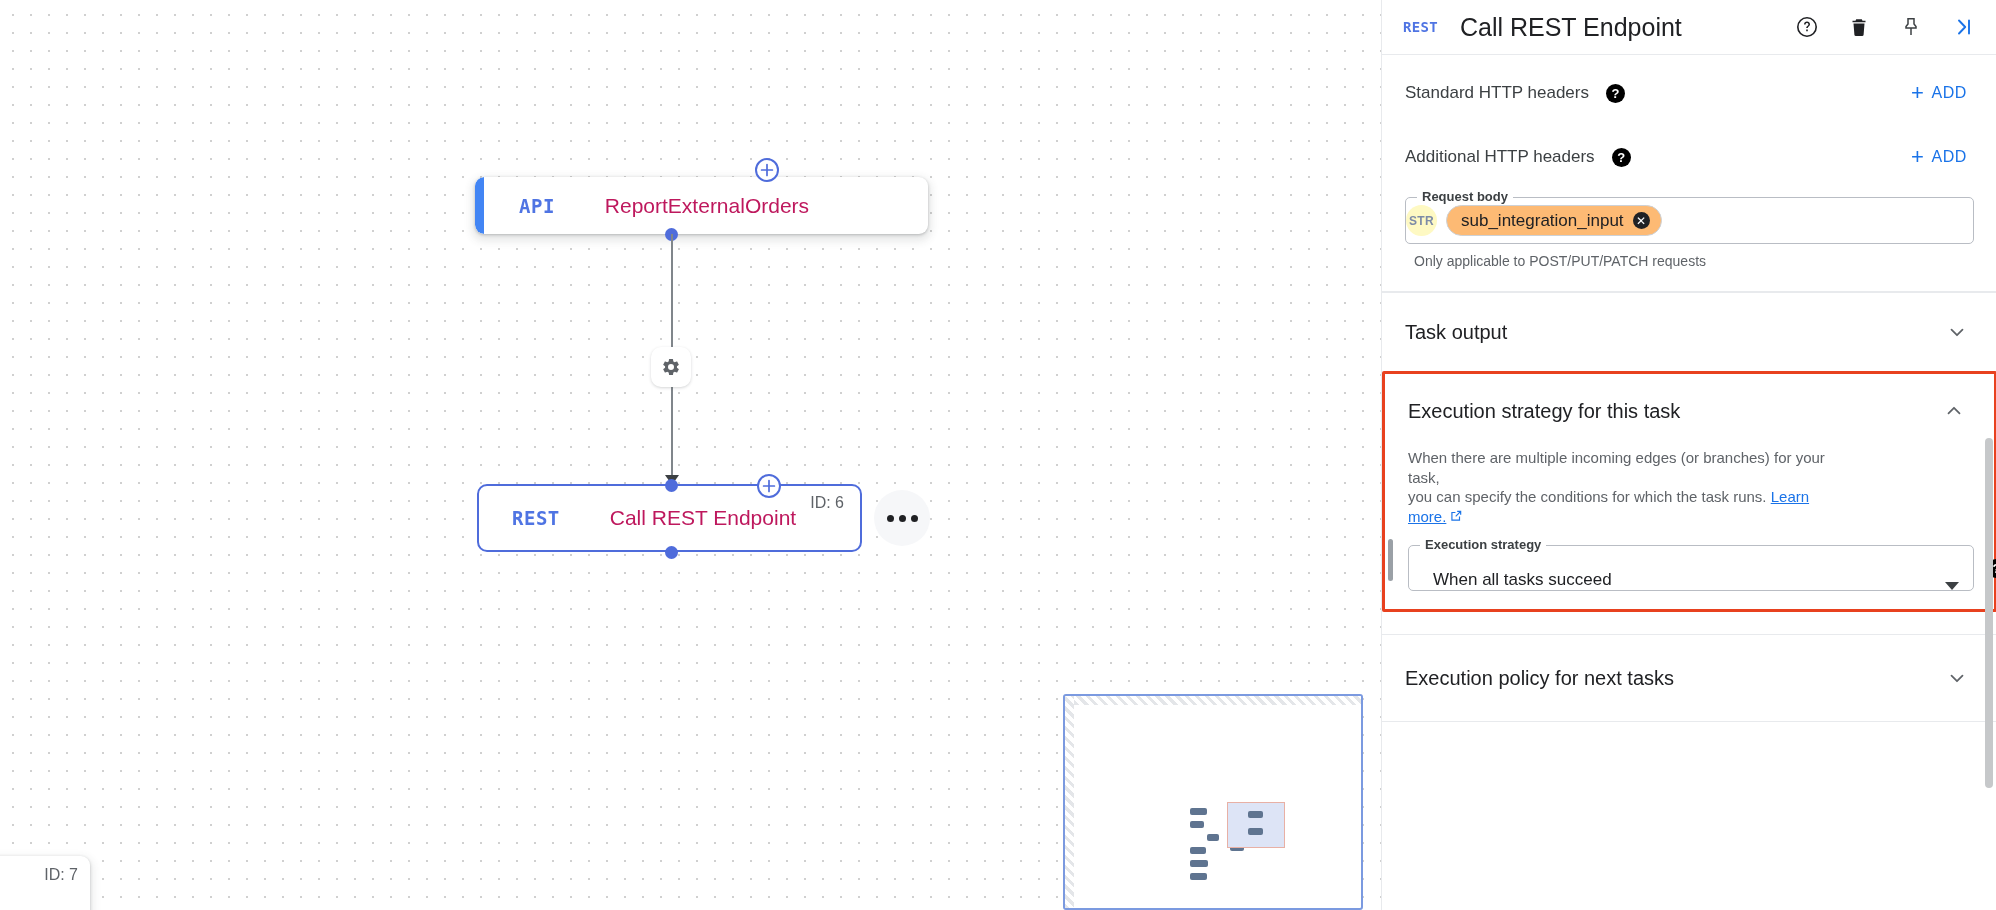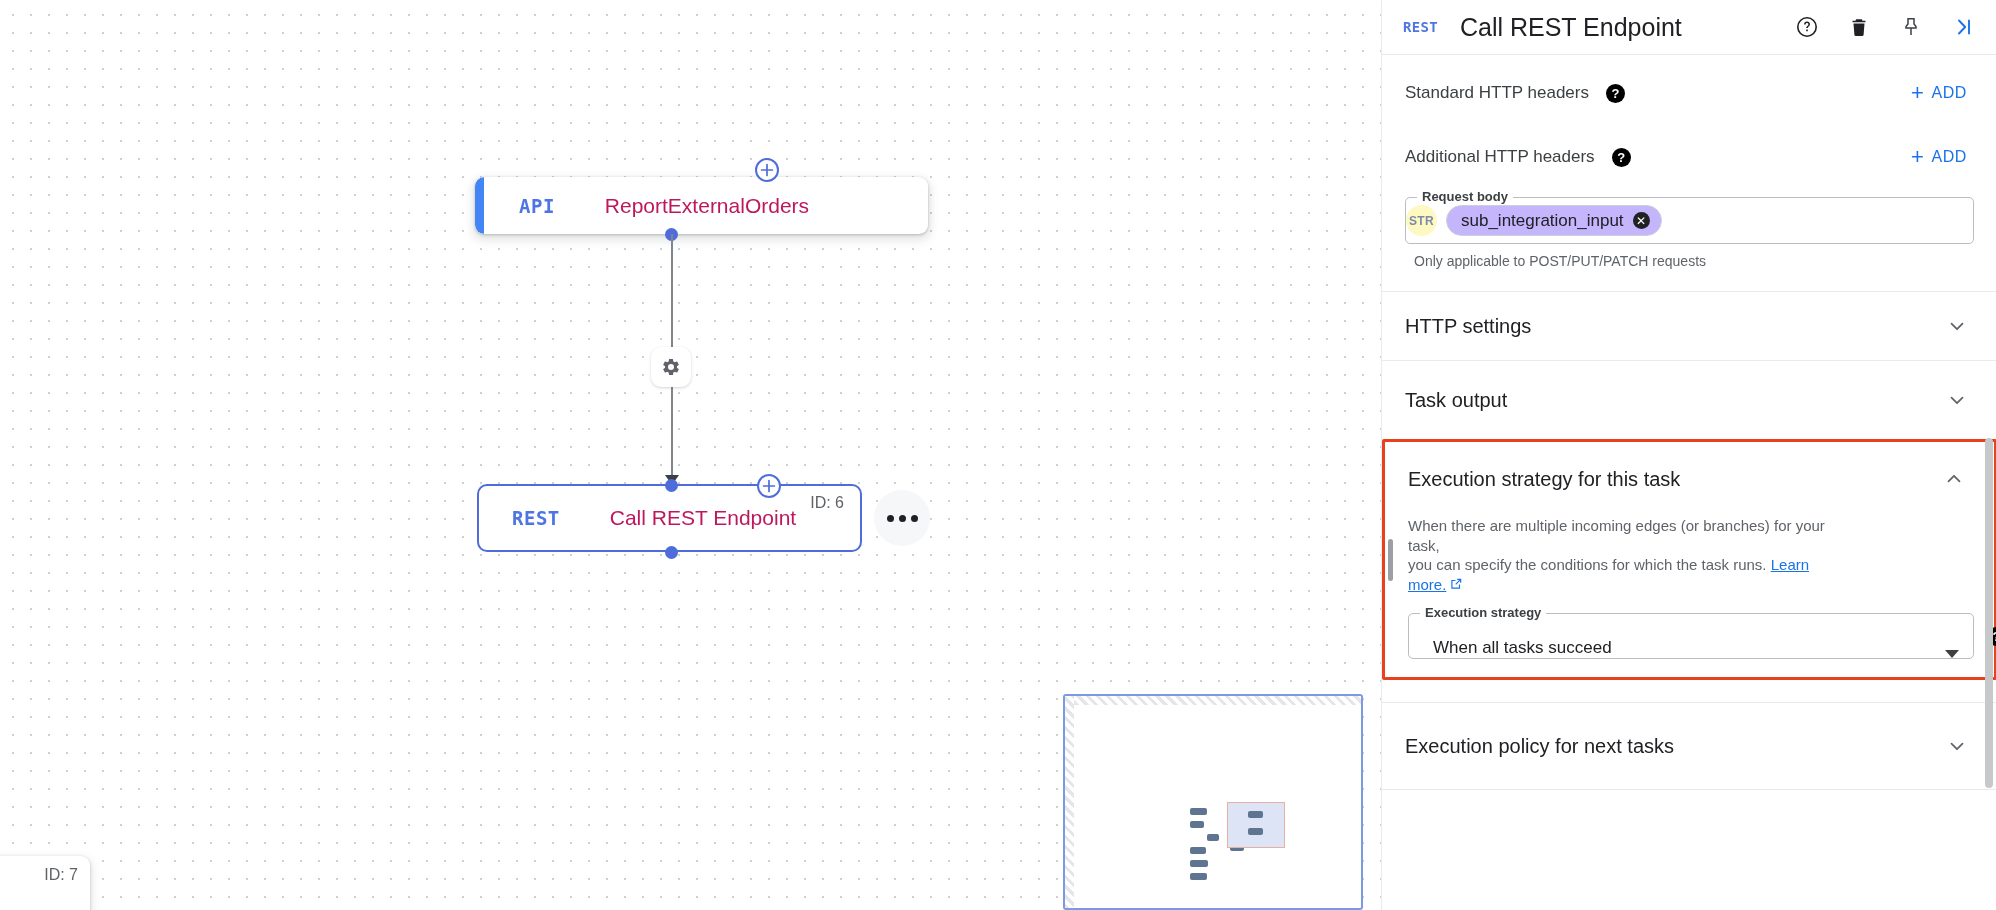--- a/index.html
+++ b/index.html
@@ -245,21 +245,21 @@
     display:flex; align-items:center; justify-content:center;
     letter-spacing: .3px;
   }
   .chip {
     margin-left: 9px;
     display:flex; align-items:center; gap: 9px;
     border: 1px solid #cdd1d6;
     border-radius: 17px;
     height: 31px;
     padding: 0 11px 0 14px;
-    background:#c4b5fd;
+    background:#fdba74;
     cursor:pointer;
   }
   .chip-text { font-size: 17px; color: #202124; }
   .chip-x {
     width: 17px; height: 17px; border-radius:50%;
     background:#202124; color:#fff;
     display:flex; align-items:center; justify-content:center;
     font-size: 12px; line-height:1;
     cursor:pointer;
   }
@@ -463,28 +463,20 @@
         <span class="str-badge">STR</span>
         <span class="chip">
           <span class="chip-text">sub_integration_input</span>
           <span class="chip-x">✕</span>
         </span>
       </div>
       <div class="helper-text">Only applicable to POST/PUT/PATCH requests</div>
 
       <div class="divider"></div>
 
-      <div class="section-head">
-        <span class="section-title">HTTP settings</span>
-        <span class="chev">
-          <svg width="22" height="22" viewBox="0 0 24 24" aria-hidden="true">
-            <path d="M6 9.5l6 6 6-6" fill="none" stroke="#5f6368" stroke-width="1.9" stroke-linecap="round" stroke-linejoin="round"></path>
-          </svg>
-        </span>
-      </div>
 
       <div class="divider" style="margin-top:0"></div>
 
       <div class="section-head" style="height:78px;">
         <span class="section-title">Task output</span>
         <span class="chev">
           <svg width="22" height="22" viewBox="0 0 24 24" aria-hidden="true">
             <path d="M6 9.5l6 6 6-6" fill="none" stroke="#5f6368" stroke-width="1.9" stroke-linecap="round" stroke-linejoin="round"></path>
           </svg>
         </span>

